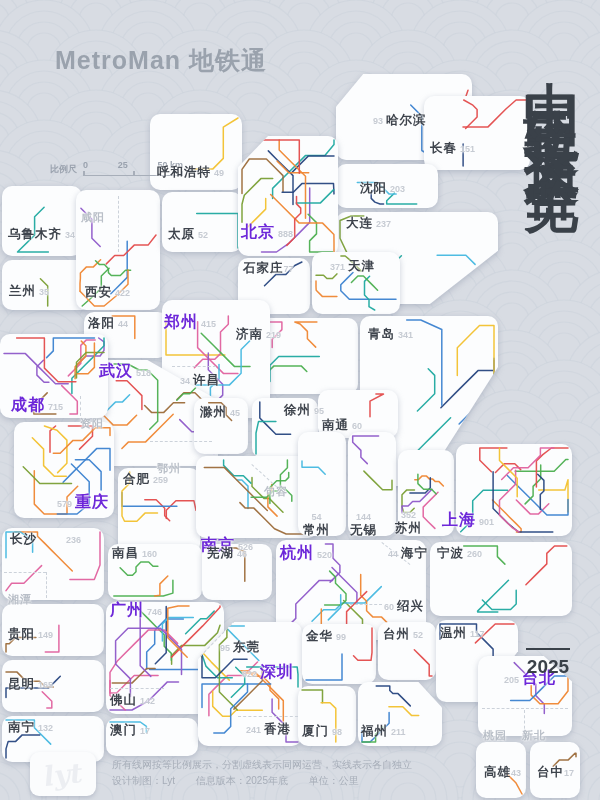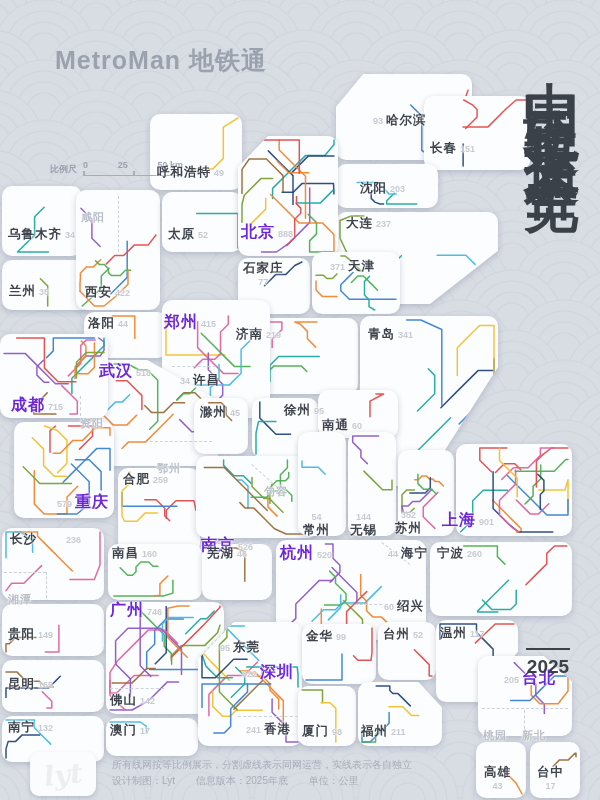--- a/index.html
+++ b/index.html
@@ -27,21 +27,21 @@
   .cell{width:100%;height:100%;background:#fcfdfe;border-radius:10px;}
   .cell svg{position:absolute;left:0;top:0;}
   
   .clabel{position:absolute;z-index:30;display:flex;align-items:baseline;gap:3px;white-space:nowrap;
           text-shadow:0 0 3px #fff,0 0 2px #fff;}
   .clabel .nm{font-size:12.5px;font-weight:700;color:#3e444d;letter-spacing:1px;}
   .clabel .km{font-size:9px;font-weight:600;color:#c6cbd3;}
   .clabel.big .nm{font-size:16px;font-weight:800;color:#6d28d9;}
   .clabel.gray .nm{font-size:11px;font-weight:600;color:#b9bfc8;margin-top:16px;}
   .clabel.col{flex-direction:column;gap:0;align-items:center;}
-  .clabel.colc{flex-direction:column;gap:0;align-items:center;justify-content:space-between;}
+  .clabel.colc{flex-direction:row;gap:0;align-items:center;justify-content:space-between;}
   .divider{position:absolute;z-index:20;transform-origin:left top;}
   .divider.h{border-top:1.5px dashed #ccd2da;}
   .divider.v{border-left:1.5px dashed #ccd2da;}
   
   .footer-logo{position:absolute;left:30px;top:752px;z-index:30;width:66px;height:44px;
          background:#fbfcfd;border-radius:9px;box-shadow:0 2px 4px rgba(112,122,148,.3);
          display:flex;align-items:center;justify-content:center;}
   .footer-logo span{font-family:"DejaVu Serif",serif;font-style:italic;font-weight:700;
          font-size:27px;color:#eceef2;transform:rotate(-6deg);}
   .footer-text{position:absolute;left:112px;top:757px;z-index:30;color:#a6adb8;font-size:10px;

